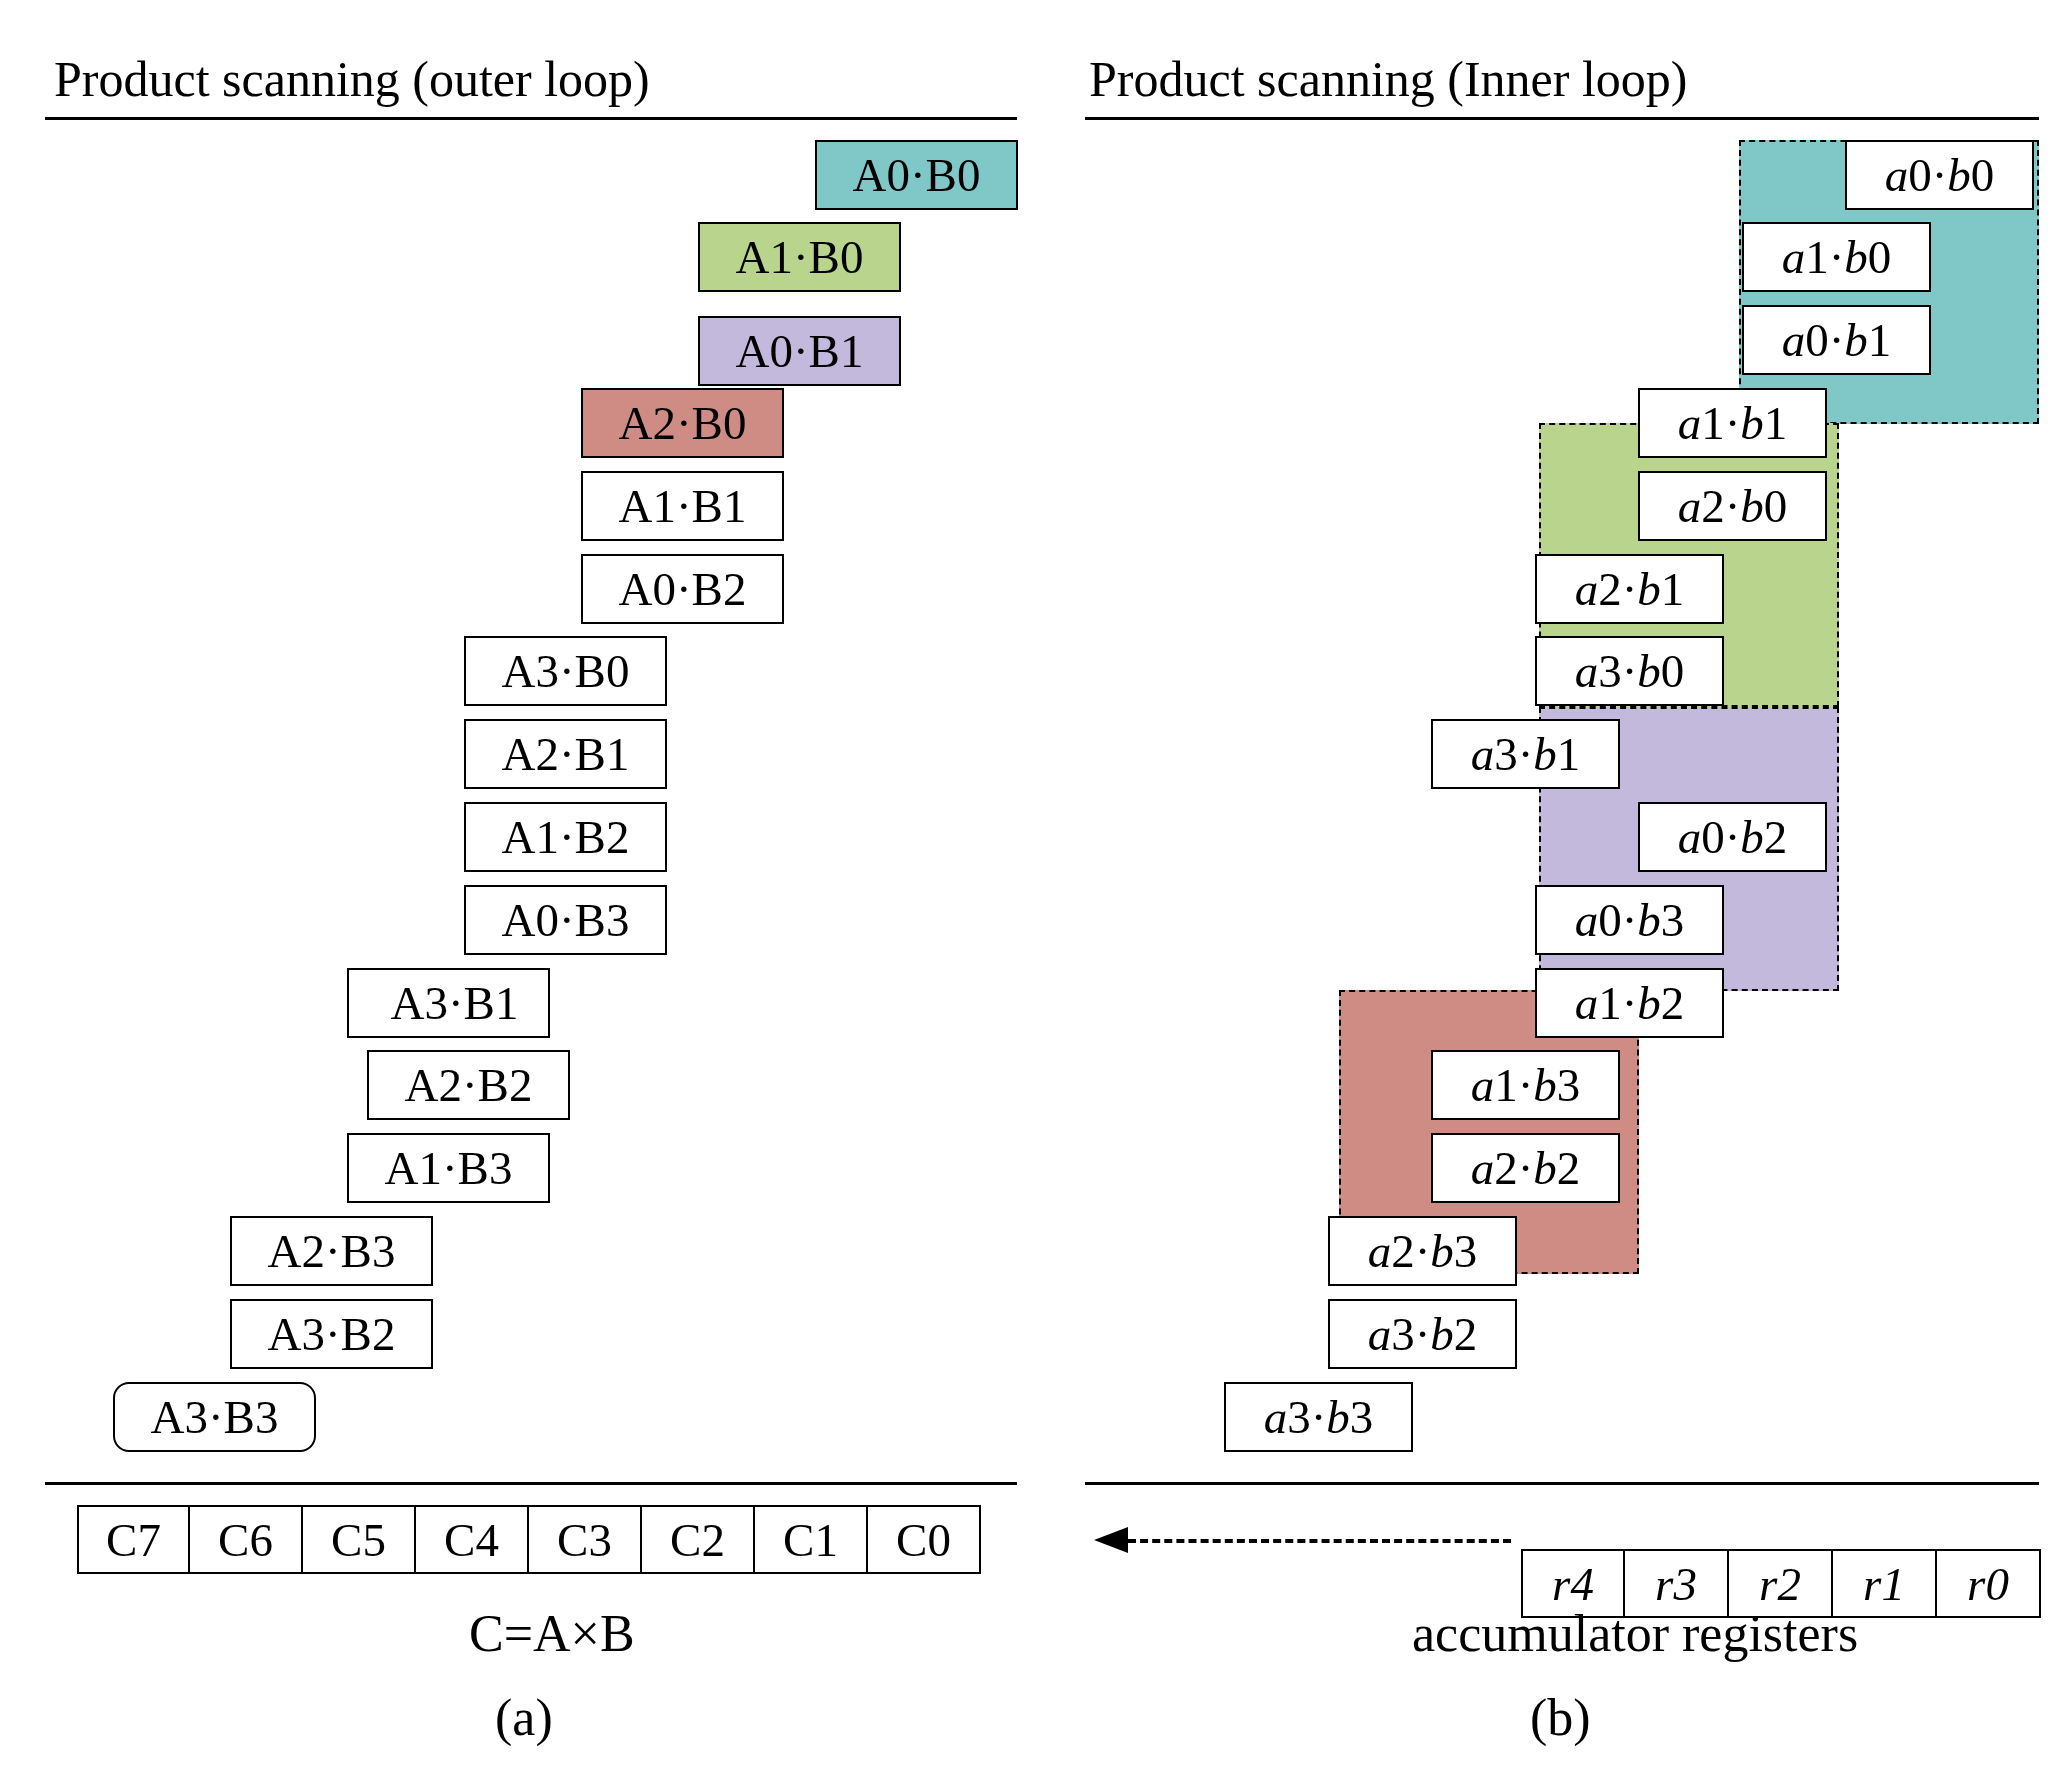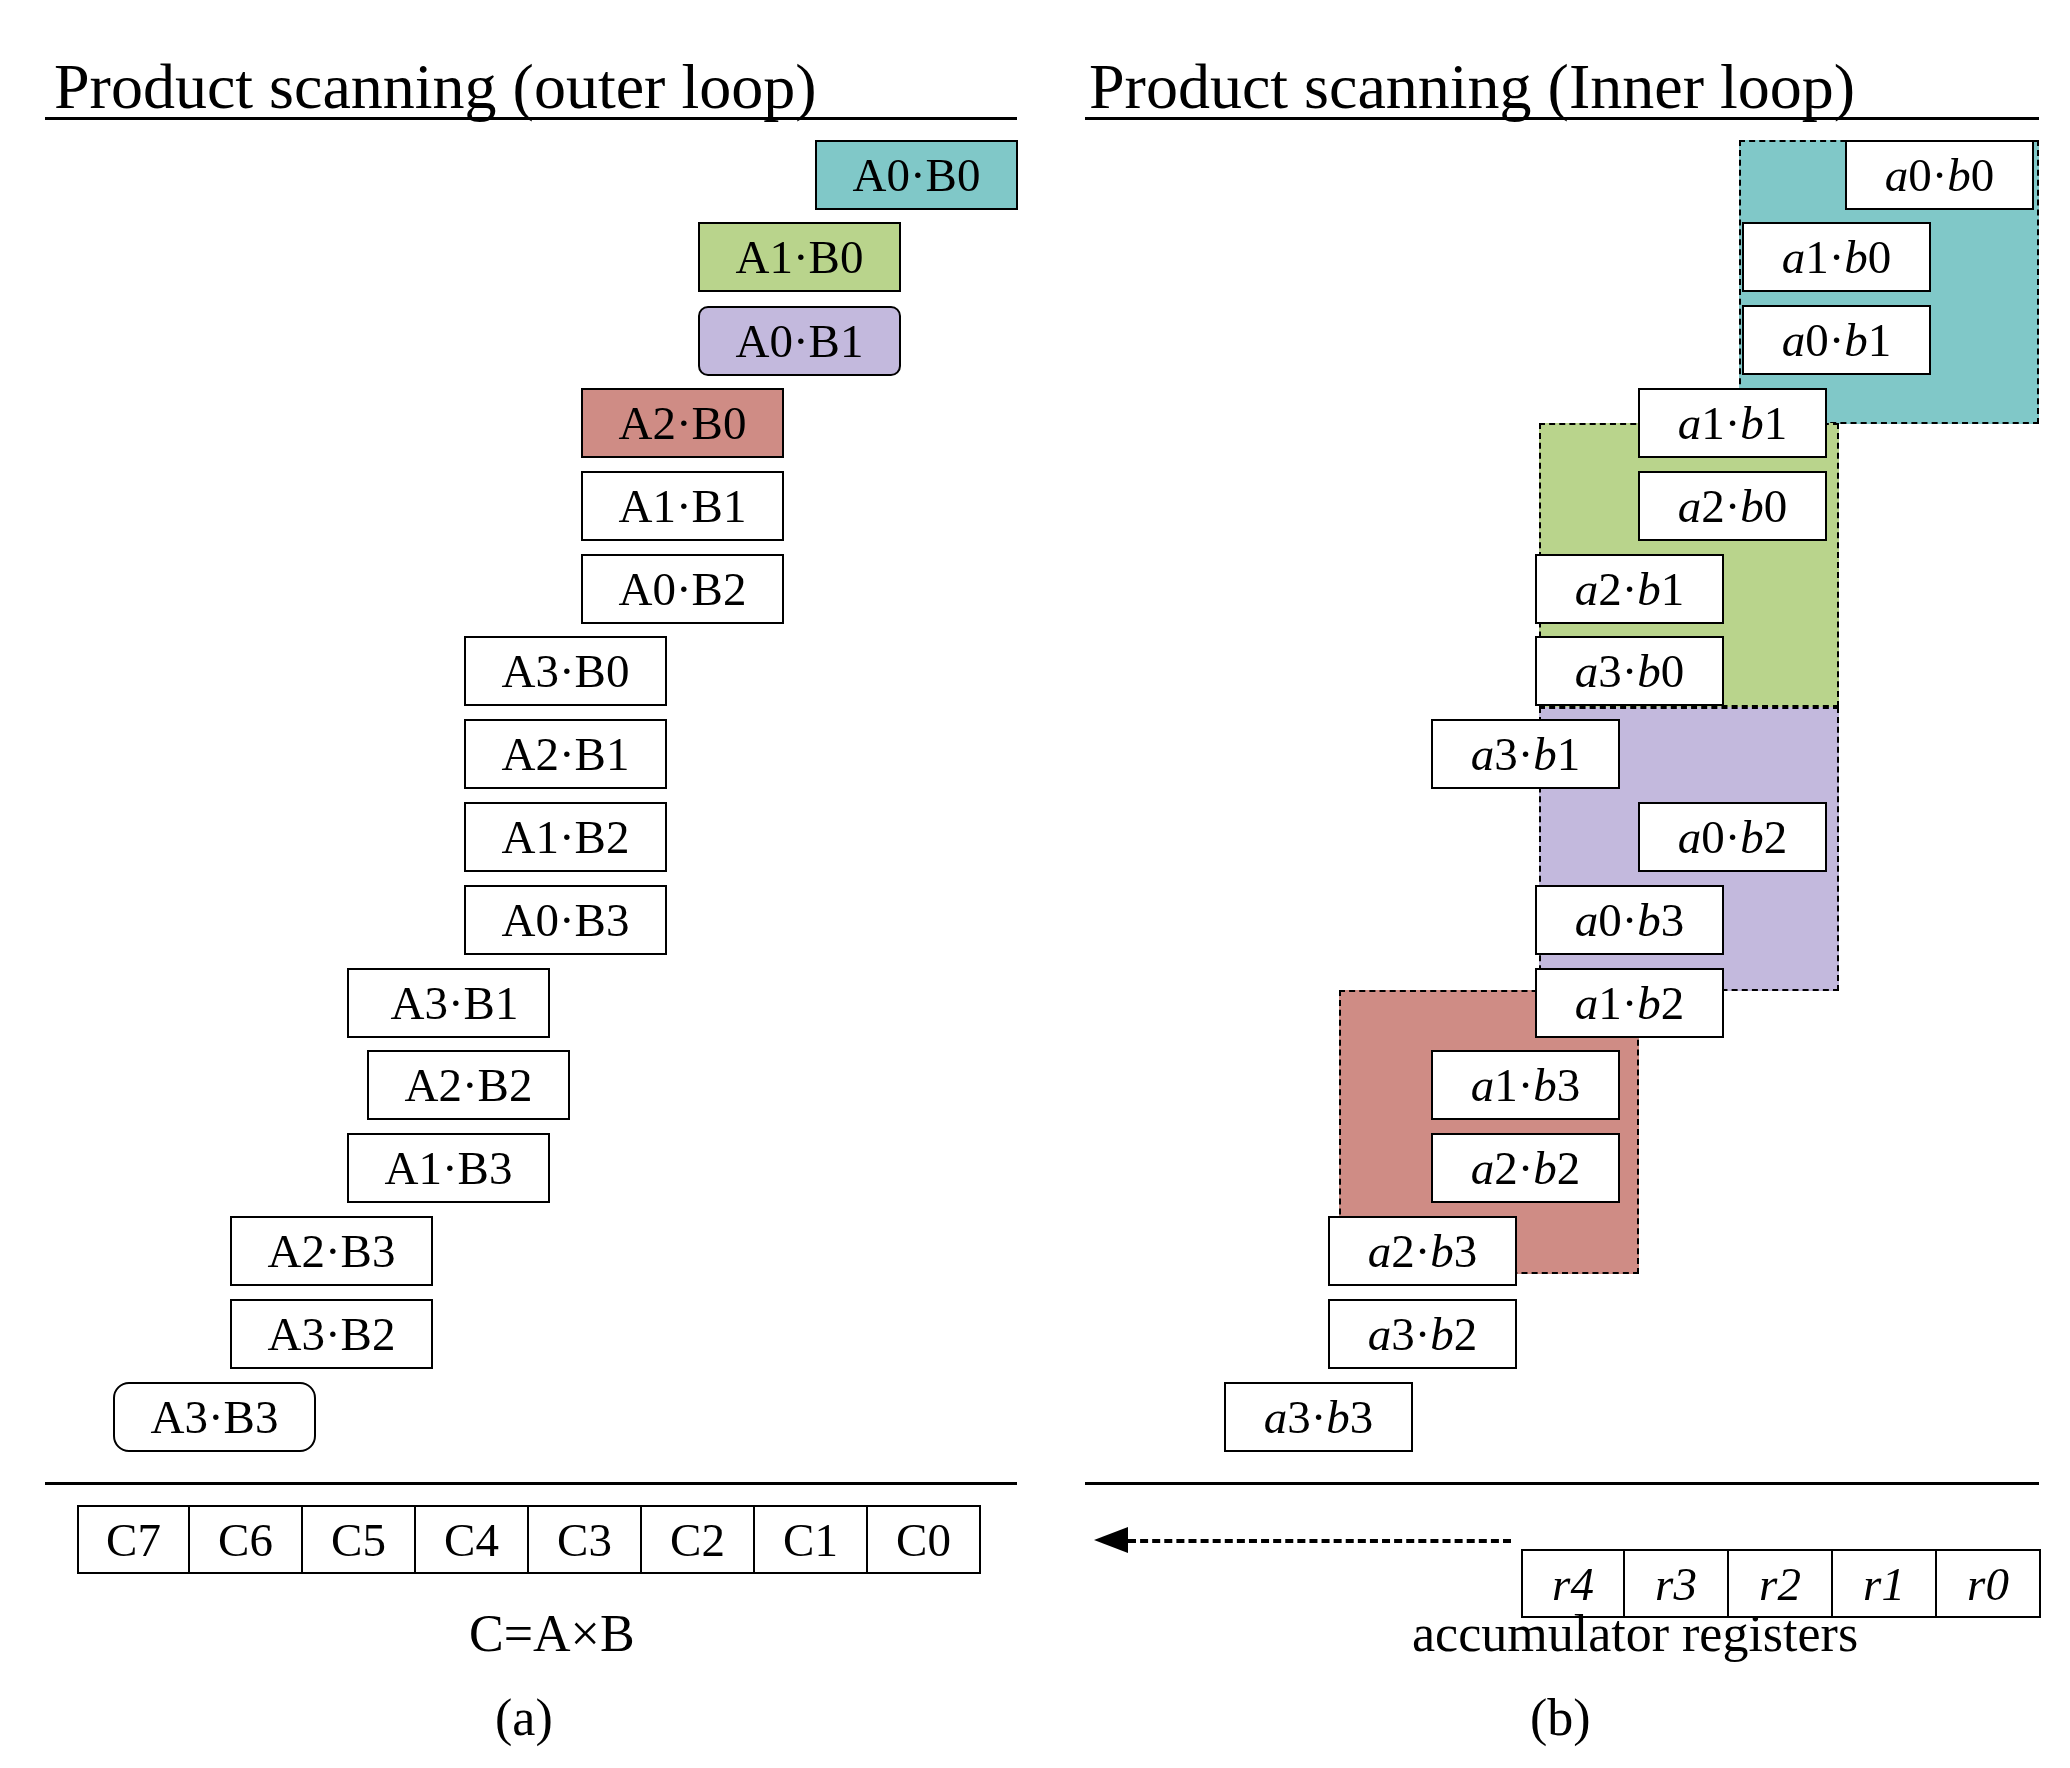--- a/index.html
+++ b/index.html
@@ -5,21 +5,21 @@
 * { box-sizing: border-box; margin: 0; padding: 0; }
 body {
   background: #fff;
   font-family: "Times New Roman", Times, serif;
   width: 2070px;
   height: 1769px;
   position: relative;
 }
 .outer-title, .inner-title {
   position: absolute;
-  font-size: 64px;
+  font-size: 50px;
   top: 50px;
 }
 .outer-title { left: 54px; }
 .inner-title { left: 1089px; }
 .hr {
   position: absolute;
   height: 2.7px;
   background: #000;
 }
 .hr.left-top  { left: 45px;  width: 972px; top: 117px; }
@@ -134,21 +134,21 @@
   <div class="rcell nar italic">r0</div>
 </div>
 
 <div class="caption" style="left:441px; top:1604px;">C=A×B</div>
 <div class="caption" style="left:1384px; top:1604px;">accumulator registers</div>
 <div class="sub" style="left:495px; top:1688px;">(a)</div>
 <div class="sub" style="left:1530px; top:1688px;">(b)</div>
 
 <div class="cell cell-l teal" style="left: 815px; top: 140px;">A0·B0</div>
 <div class="cell cell-l green" style="left: 698px; top: 222px;">A1·B0</div>
-<div class="cell cell-l purple" style="left: 698px; top: 306px; border-radius: 10px;">A0·B1</div>
+<div class="cell cell-l purple" style="left: 698px; top: 316px;">A0·B1</div>
 <div class="cell cell-l red" style="left: 581px; top: 388px;">A2·B0</div>
 <div class="cell cell-l" style="left: 581px; top: 471px;">A1·B1</div>
 <div class="cell cell-l" style="left: 581px; top: 554px;">A0·B2</div>
 <div class="cell cell-l" style="left: 464px; top: 636px;">A3·B0</div>
 <div class="cell cell-l" style="left: 464px; top: 719px;">A2·B1</div>
 <div class="cell cell-l" style="left: 464px; top: 802px;">A1·B2</div>
 <div class="cell cell-l" style="left: 464px; top: 885px;">A0·B3</div>
 <div class="cell cell-l" style="left: 347px; top: 968px; padding-left: 12px;">A3·B1</div>
 <div class="cell cell-l" style="left: 347px; top: 1050px; margin-left: 20px;">A2·B2</div>
 <div class="cell cell-l" style="left: 347px; top: 1133px;">A1·B3</div>

